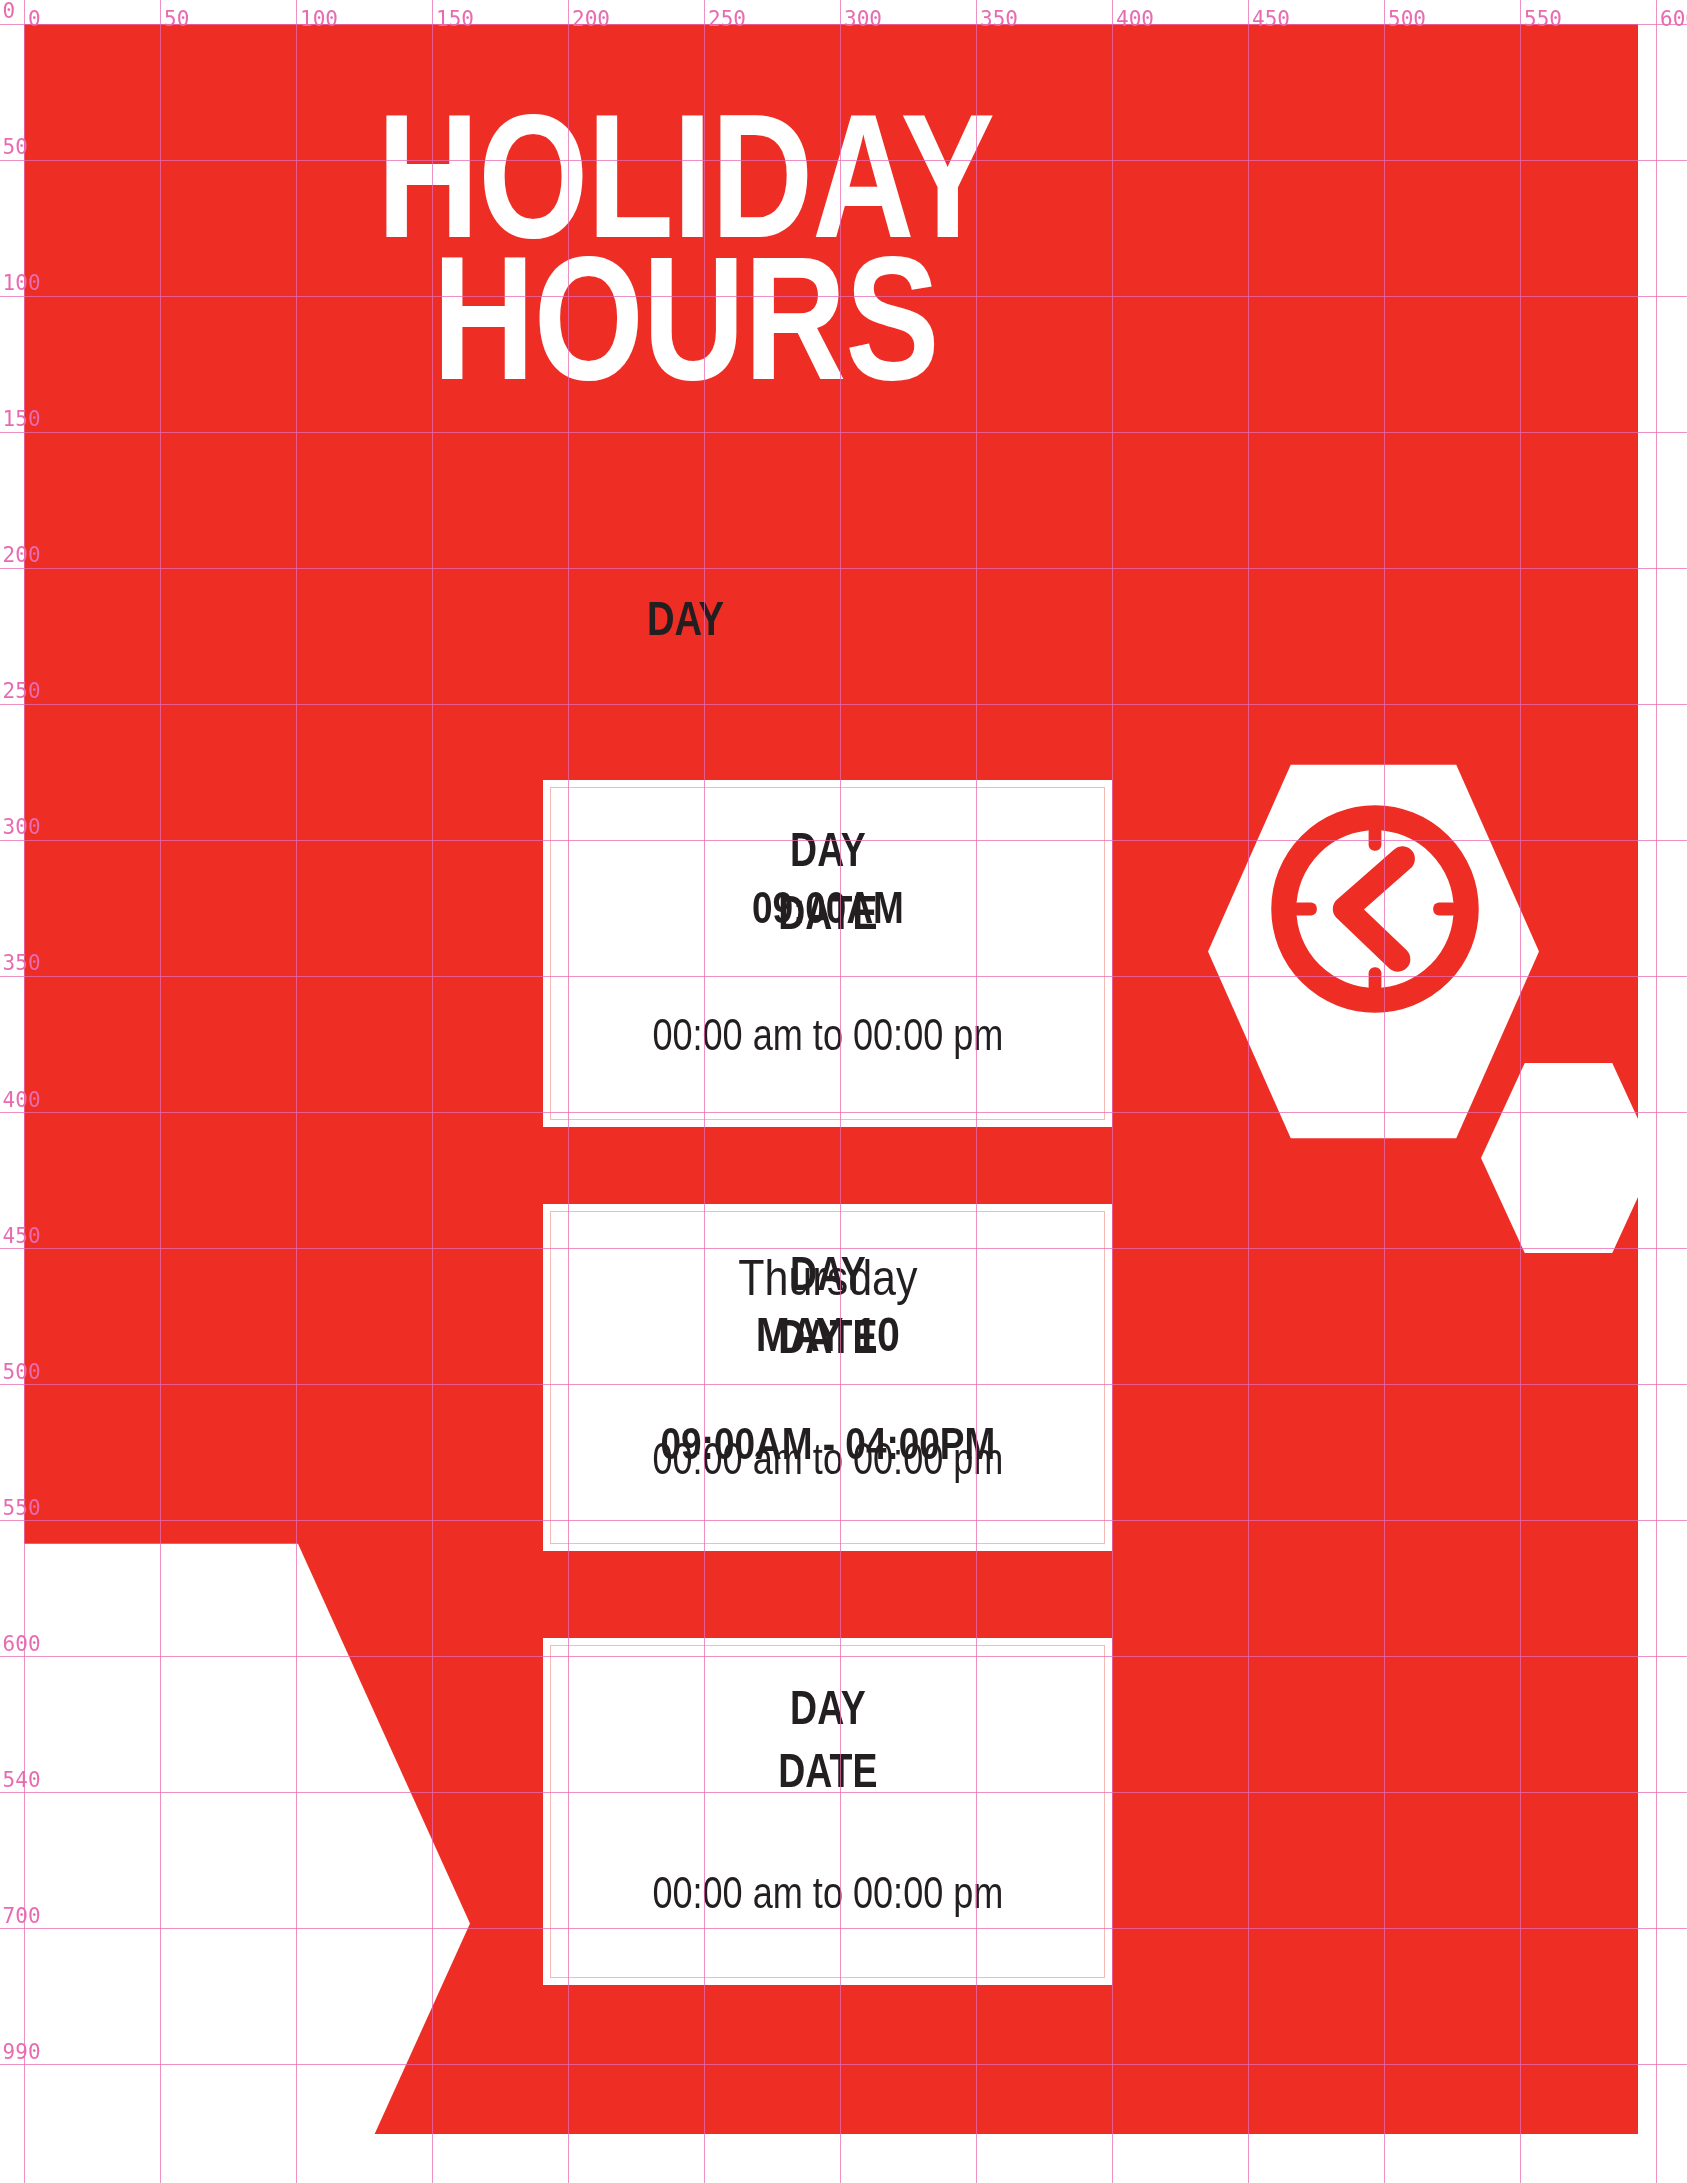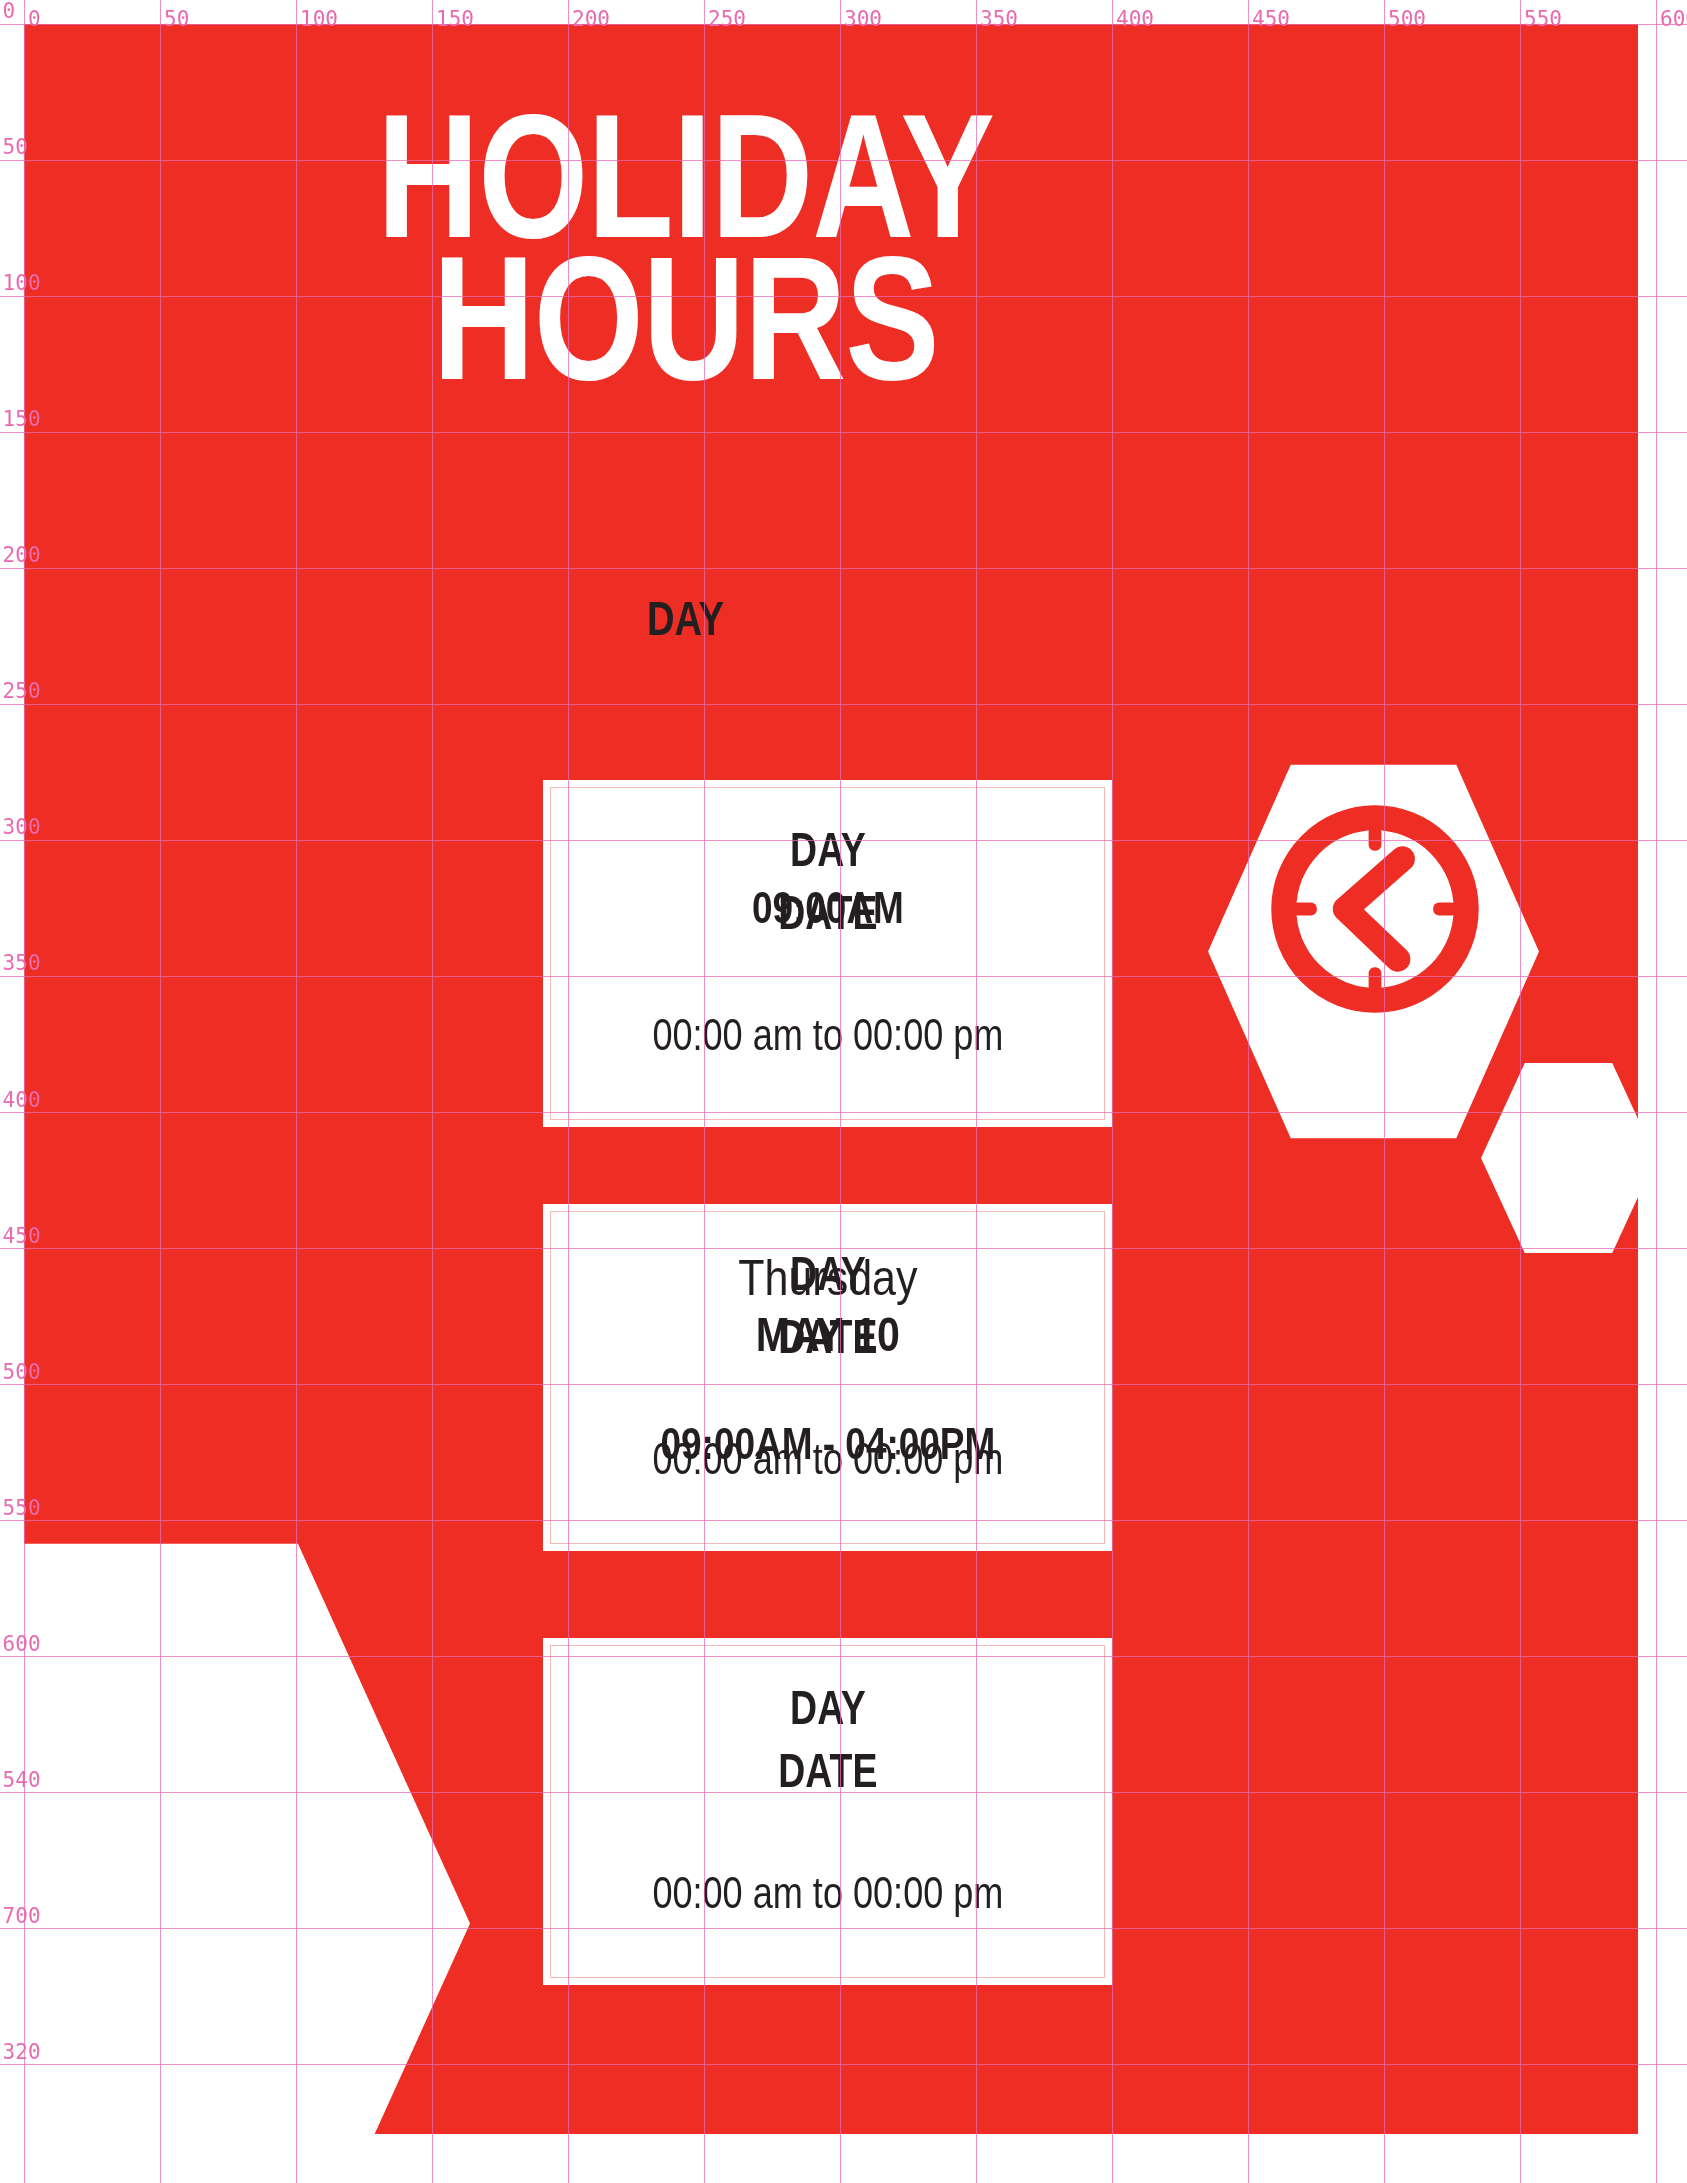--- a/index.html
+++ b/index.html
@@ -257,17 +257,17 @@
       <div class="gt gt-y" style="left: 2.6px; top: 1362px;">500</div>
       <div class="gl-h" style="top: 1520px;"></div>
       <div class="gt gt-y" style="left: 2.6px; top: 1498px;">550</div>
       <div class="gl-h" style="top: 1656px;"></div>
       <div class="gt gt-y" style="left: 2.6px; top: 1634px;">600</div>
       <div class="gl-h" style="top: 1792px;"></div>
       <div class="gt gt-y" style="left: 2.6px; top: 1770px;">540</div>
       <div class="gl-h" style="top: 1928px;"></div>
       <div class="gt gt-y" style="left: 2.6px; top: 1906px;">700</div>
       <div class="gl-h" style="top: 2064px;"></div>
-      <div class="gt gt-y" style="left: 2.6px; top: 2042px;">320</div>
+      <div class="gt gt-y" style="left: 2.6px; top: 2042px;">990</div>
     </div>
 
 </div>
 
 
 </body></html>

